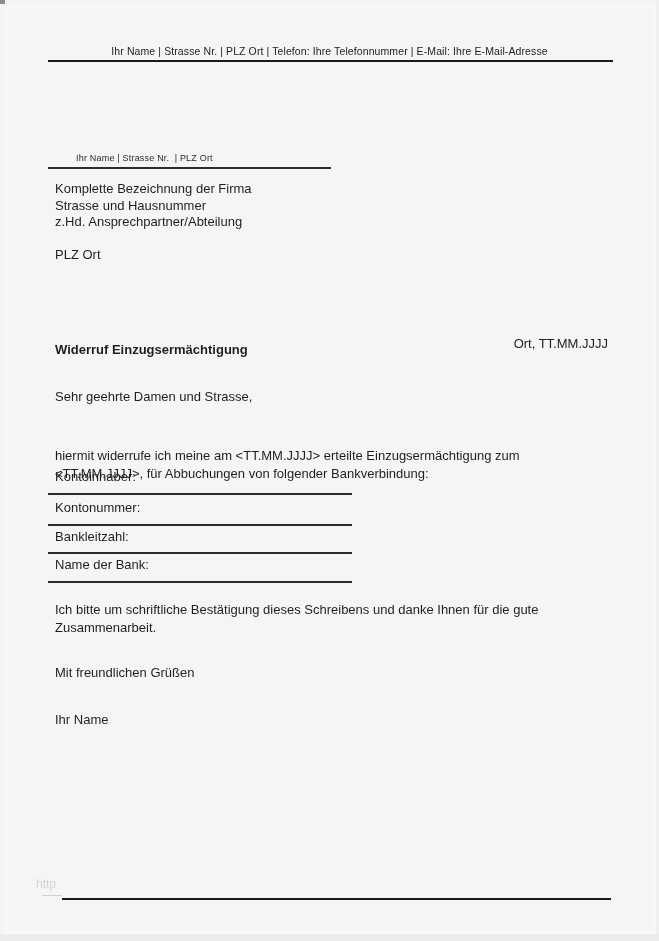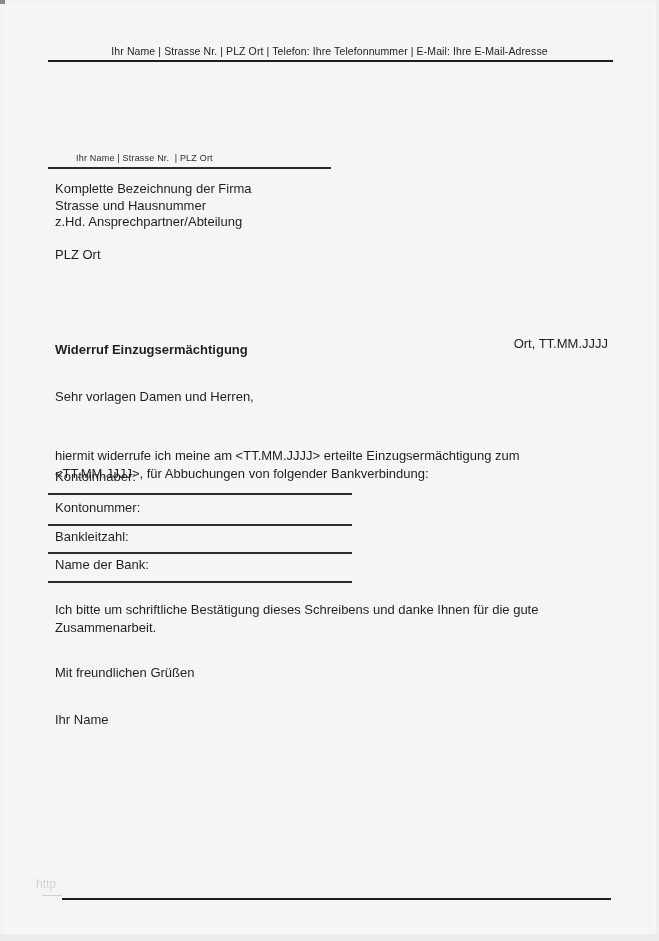--- a/index.html
+++ b/index.html
@@ -64,21 +64,21 @@
     <div>Komplette Bezeichnung der Firma</div>
     <div>Strasse und Hausnummer</div>
     <div>z.Hd. Ansprechpartner/Abteilung</div>
   </div>
   <div class="abs recipient-city">PLZ Ort</div>
 
   <div class="abs date-line">Ort, TT.MM.JJJJ</div>
 
   <div class="abs subject">Widerruf Einzugsermächtigung</div>
 
-  <div class="abs salutation">Sehr vorlagen Damen und Herren,</div>
+  <div class="abs salutation">Sehr geehrte Damen und Strasse,</div>
   <div class="abs body-par">hiermit widerrufe ich meine am &lt;TT.MM.JJJJ&gt; erteilte Einzugsermächtigung zum &lt;TT.MM.JJJJ&gt;, für Abbuchungen von folgender Bankverbindung:</div>
 
   <div class="abs field-label" style="top:469px;">Kontoinhaber:</div>
   <div class="rule-thin" style="top:493px;left:48px;width:304px;height:1.5px;"></div>
 
   <div class="abs field-label" style="top:500px;">Kontonummer:</div>
   <div class="rule-thin" style="top:524px;left:48px;width:304px;height:1.5px;"></div>
 
   <div class="abs field-label" style="top:529px;">Bankleitzahl:</div>
   <div class="rule-thin" style="top:552px;left:48px;width:304px;height:1.5px;"></div>

